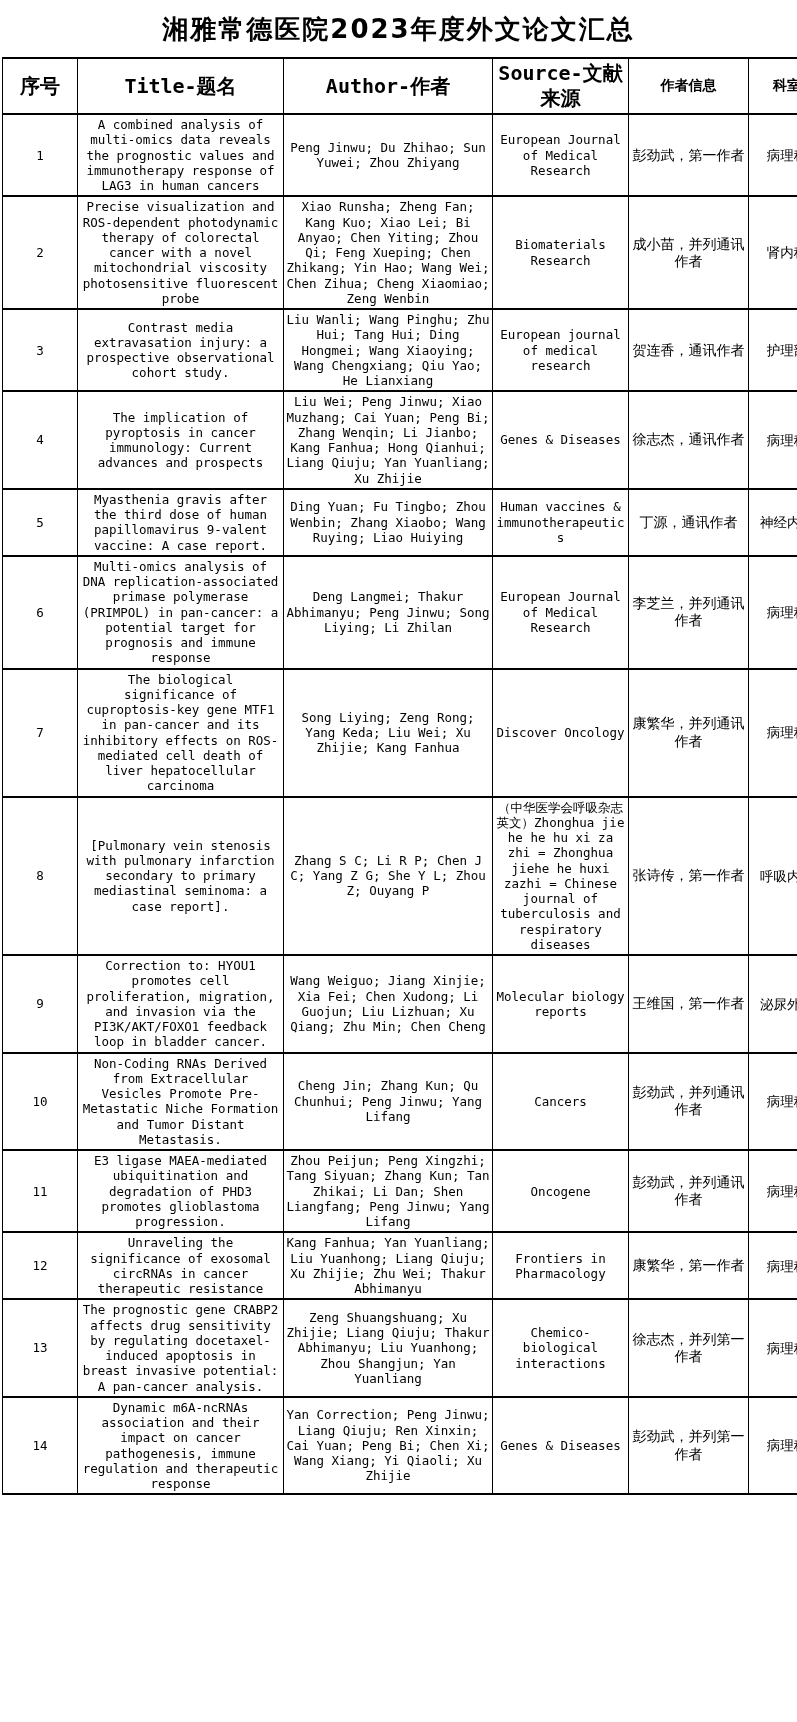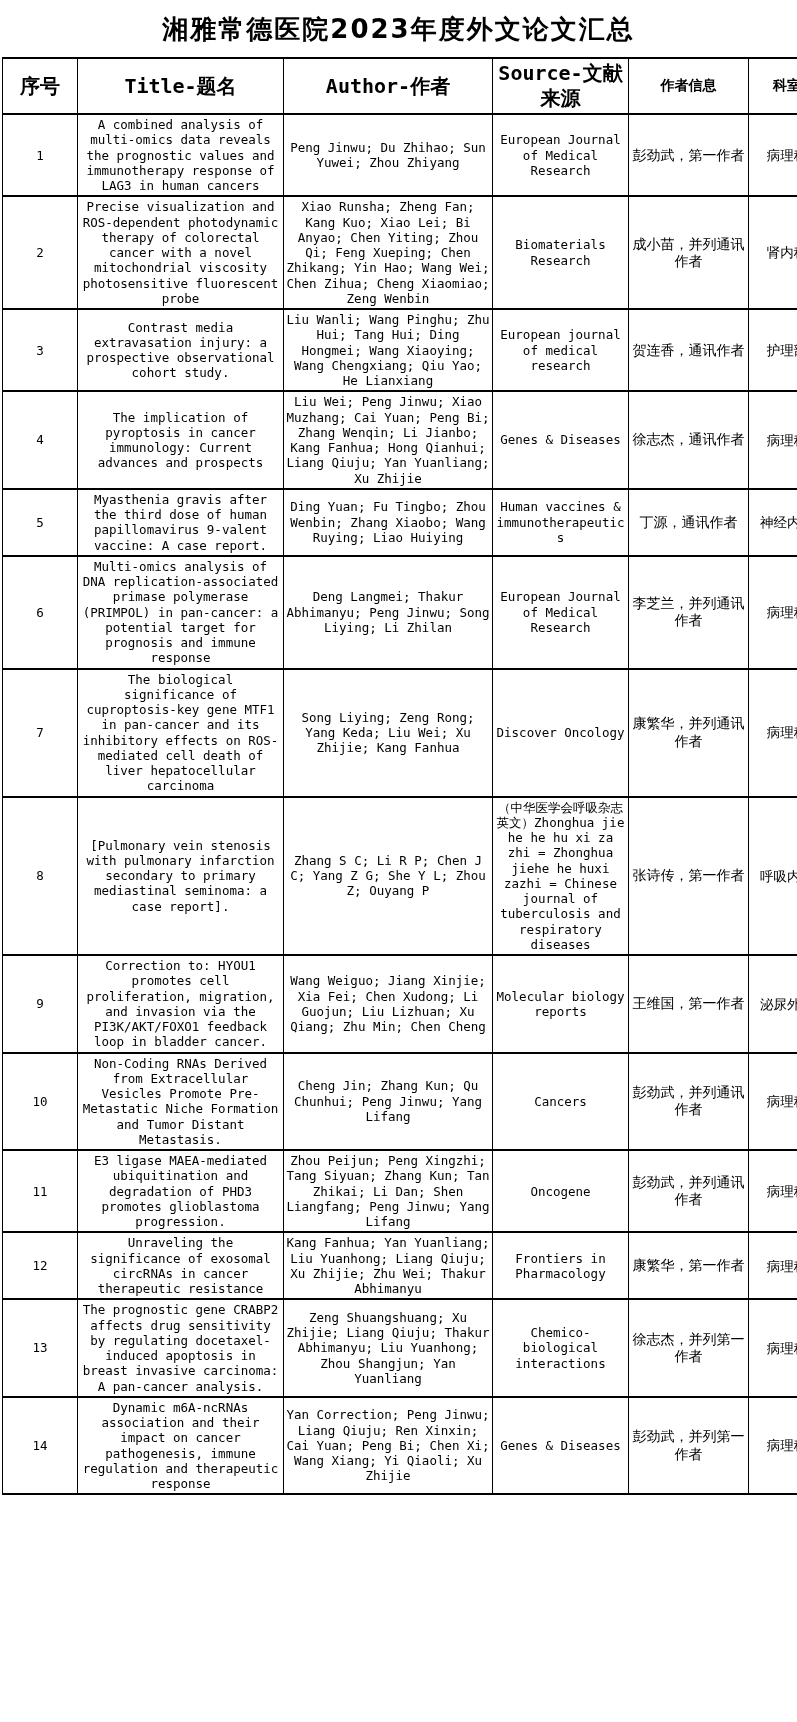--- a/index.html
+++ b/index.html
@@ -165,21 +165,21 @@
         <tr>
           <td class="col-index">12</td>
           <td class="col-title">Unraveling the significance of exosomal circRNAs in cancer therapeutic resistance</td>
           <td class="col-authors">Kang Fanhua; Yan Yuanliang; Liu Yuanhong; Liang Qiuju; Xu Zhijie; Zhu Wei; Thakur Abhimanyu</td>
           <td class="col-source">Frontiers in Pharmacology</td>
           <td class="col-author_info">康繁华，第一作者</td>
           <td class="col-department">病理科</td>
         </tr>
         <tr>
           <td class="col-index">13</td>
-          <td class="col-title">The prognostic gene CRABP2 affects drug sensitivity by regulating docetaxel-induced apoptosis in breast invasive carcinoma: A pan-cancer analysis.</td>
+          <td class="col-title">The prognostic gene CRABP2 affects drug sensitivity by regulating docetaxel-induced apoptosis in breast invasive potential: A pan-cancer analysis.</td>
           <td class="col-authors">Zeng Shuangshuang; Xu Zhijie; Liang Qiuju; Thakur Abhimanyu; Liu Yuanhong; Zhou Shangjun; Yan Yuanliang</td>
           <td class="col-source">Chemico-biological interactions</td>
           <td class="col-author_info">徐志杰，并列第一作者</td>
           <td class="col-department">病理科</td>
         </tr>
         <tr>
           <td class="col-index">14</td>
           <td class="col-title">Dynamic m6A-ncRNAs association and their impact on cancer pathogenesis, immune regulation and therapeutic response</td>
           <td class="col-authors">Yan Correction; Peng Jinwu; Liang Qiuju; Ren Xinxin; Cai Yuan; Peng Bi; Chen Xi; Wang Xiang; Yi Qiaoli; Xu Zhijie</td>
           <td class="col-source">Genes &amp; Diseases</td>

